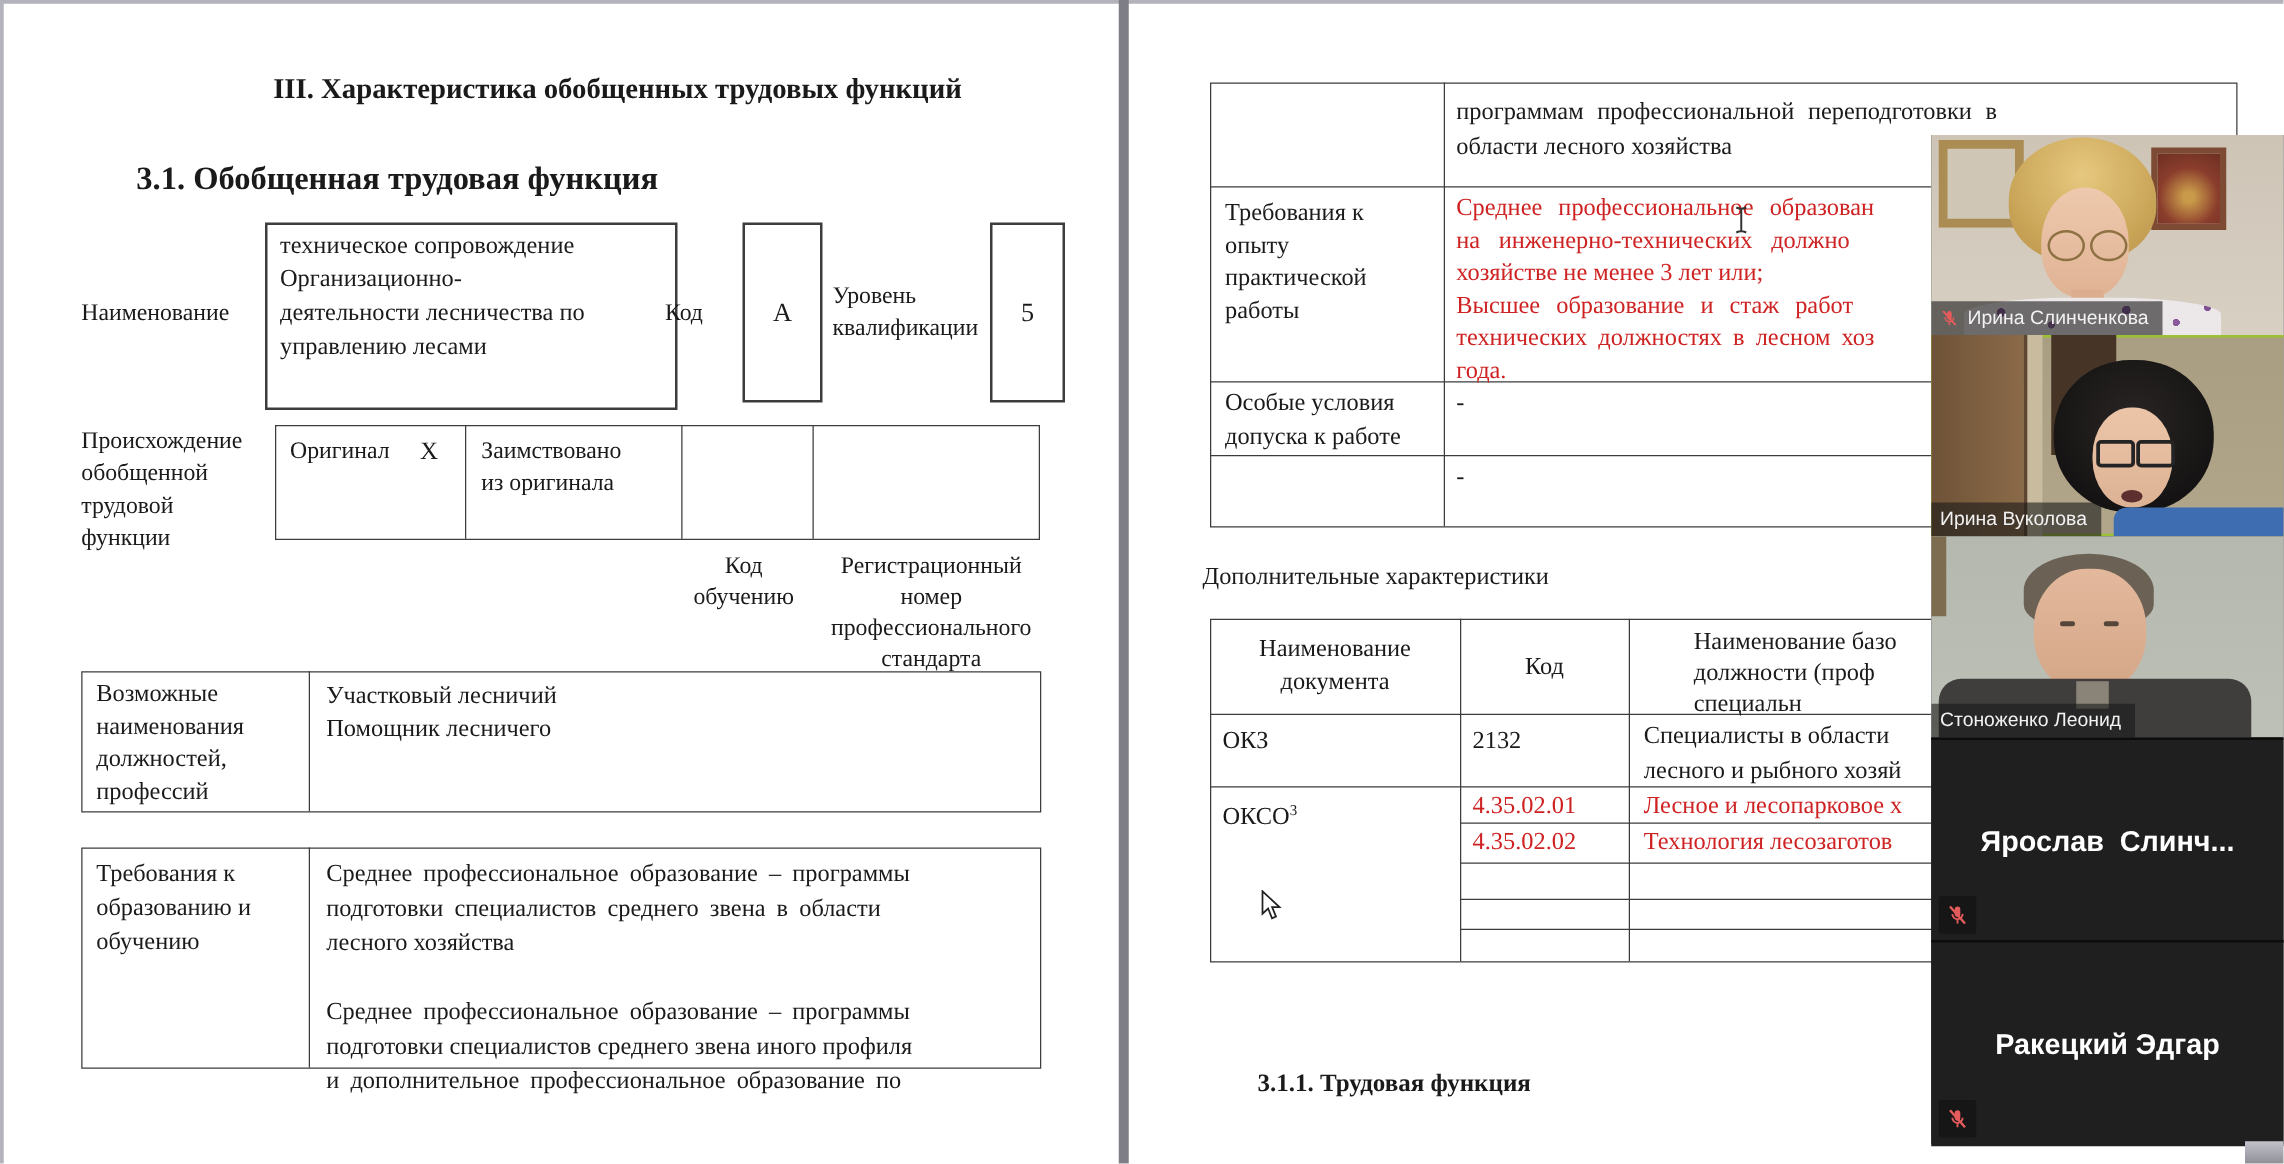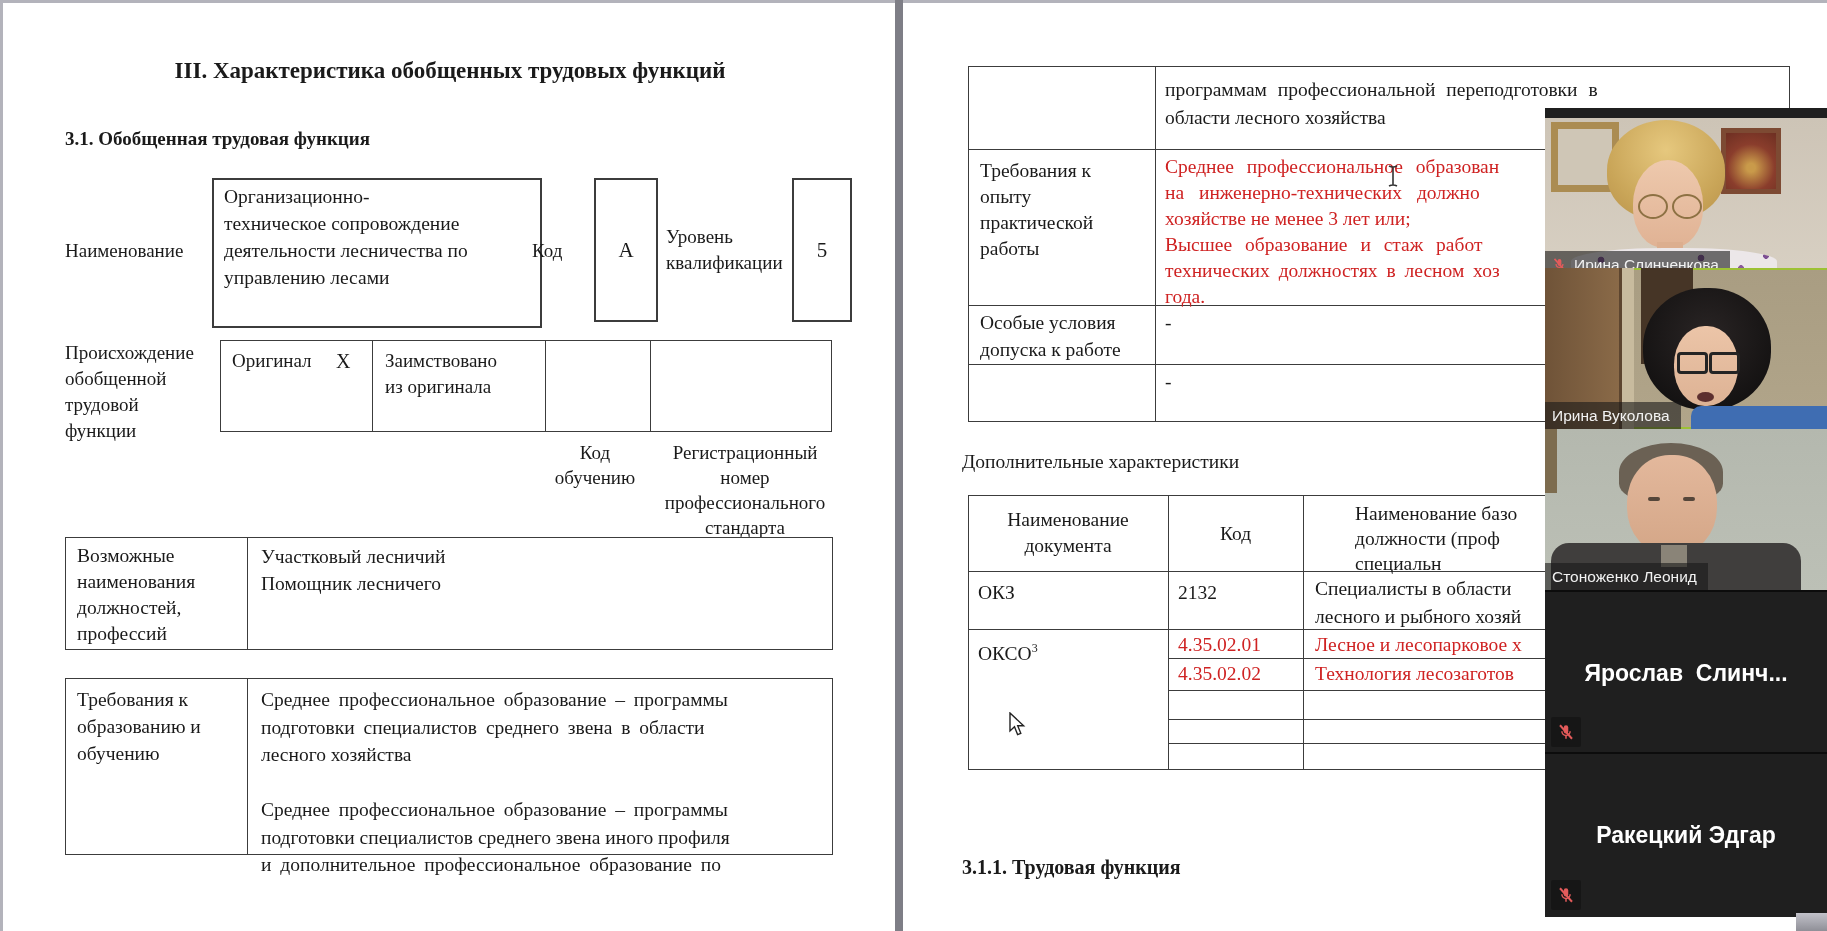--- a/index.html
+++ b/index.html
@@ -3,21 +3,21 @@
 <meta charset="utf-8">
 <style>
   html,body{margin:0;padding:0;background:#ffffff;}
   .screen{position:relative;width:1827px;height:931px;background:#ffffff;overflow:hidden;
           font-family:"Liberation Serif", serif;color:#1a1a1a;}
   .edge-top{position:absolute;left:0;top:0;width:1827px;height:3px;background:#b3b3bb;}
   .edge-left{position:absolute;left:0;top:0;width:3px;height:931px;background:#b3b3bb;}
   .page-divider{position:absolute;left:895px;top:0;width:8px;height:931px;background:#7e7e86;}
   .abs{position:absolute;}
   .line{white-space:nowrap;}
-  .b{font-weight:bold;}
+  .b{font-weight:bold;margin-left:44px;}
   .center{text-align:center;}
   .doc{font-size:19.5px;line-height:27px;}
   .sm{font-size:19px;line-height:26px;}
   .box{position:absolute;border:2px solid #3c3c3c;background:#fff;}
   .cellbox{position:absolute;border:1px solid #3c3c3c;}
   .hline{position:absolute;height:1px;background:#3c3c3c;}
   .vline{position:absolute;width:1px;background:#3c3c3c;}
   .red{color:#cf2222;}
   .ws4{word-spacing:4px;}
   .ws6{word-spacing:6px;}
@@ -38,26 +38,26 @@
   sup{font-size:12px;}
 </style>
 </head>
 <body>
 
 <div class="screen">
   <div class="edge-top"></div>
 
   <section>
     <div class="abs b center" style="left:65px;top:58px;width:770px;font-size:23px;">III. Характеристика обобщенных трудовых функций</div>
-    <div class="abs b" style="left:65px;top:128px;font-size:19px;">3.1. Обобщенная трудовая функция</div>
+    <div class="abs b" style="left:65px;top:128px;font-size:26px;">3.1. Обобщенная трудовая функция</div>
 
     <div class="abs sm" style="left:65px;top:238px;">Наименование</div>
     <div class="box doc" style="left:212px;top:178px;width:306px;height:140px;padding:3px 10px;">
+      <div class="line">техническое сопровождение</div>
       <div class="line">Организационно-</div>
-      <div class="line">техническое сопровождение</div>
       <div class="line">деятельности лесничества по</div>
       <div class="line">управлению лесами</div>
     </div>
     <div class="abs sm" style="left:532px;top:238px;">Код</div>
     <div class="box center" style="left:594px;top:178px;width:60px;height:140px;line-height:140px;font-size:21px;">А</div>
     <div class="abs sm" style="left:666px;top:224px;">
       <div class="line">Уровень</div>
       <div class="line">квалификации</div>
     </div>
     <div class="box center" style="left:792px;top:178px;width:56px;height:140px;line-height:140px;font-size:21px;">5</div>
@@ -214,21 +214,21 @@
     </svg>
   </div>
   <div class="abs cursor" style="left:1386px;top:164px;">
     <svg width="14" height="24" viewBox="0 0 14 24">
       <path d="M3,2 Q7,4 11,2 M7,3 L7,21 M3,22 Q7,20 11,22" fill="none" stroke="#333333" stroke-width="1.6"></path>
     </svg>
   </div>
 
   <aside class="video-panel">
 
-    <div class="tile" style="top:10px;height:160px;background:linear-gradient(180deg,#cdc4b6,#d8d0c3);">
+    <div class="tile" style="top:0;height:160px;background:linear-gradient(180deg,#cdc4b6,#d8d0c3);">
       <div class="abs" style="left:6px;top:4px;width:54px;height:56px;border:7px solid #ab8c52;background:#cfc6b6;"></div>
       <div class="abs" style="left:176px;top:10px;width:50px;height:56px;border:5px solid #7d4a33;background:radial-gradient(circle at 50% 62%,#c99a4a 10%,#8a3d2c 55%,#6d2f22);"></div>
       <div class="abs" style="left:62px;top:2px;width:118px;height:100px;border-radius:52% 52% 46% 46%;background:radial-gradient(circle at 50% 30%,#e6c87e,#c9a558 65%,#b9924a);"></div>
       <div class="abs" style="left:88px;top:42px;width:70px;height:88px;border-radius:50% 50% 44% 44%;background:linear-gradient(180deg,#eec9ad,#e0b294);"></div>
       <div class="abs" style="left:93px;top:76px;width:26px;height:21px;border:2px solid #8d7143;border-radius:50%;"></div>
       <div class="abs" style="left:127px;top:76px;width:26px;height:21px;border:2px solid #8d7143;border-radius:50%;"></div>
       <div class="abs" style="left:112px;top:124px;width:26px;height:14px;background:#dcae8f;"></div>
       <div class="abs" style="left:26px;top:130px;width:206px;height:30px;border-radius:45% 45% 0 0;
            background:#ece7e9;background-image:radial-gradient(circle 6px at 30px 12px,#7d4f93 55%,transparent 60%),radial-gradient(circle 5px at 70px 22px,#8a5a9a 55%,transparent 60%),radial-gradient(circle 6px at 130px 10px,#7d4f93 55%,transparent 60%),radial-gradient(circle 5px at 170px 20px,#8a5a9a 55%,transparent 60%),radial-gradient(circle 5px at 195px 8px,#7d4f93 55%,transparent 60%);"></div>
       <div class="tile-label">

